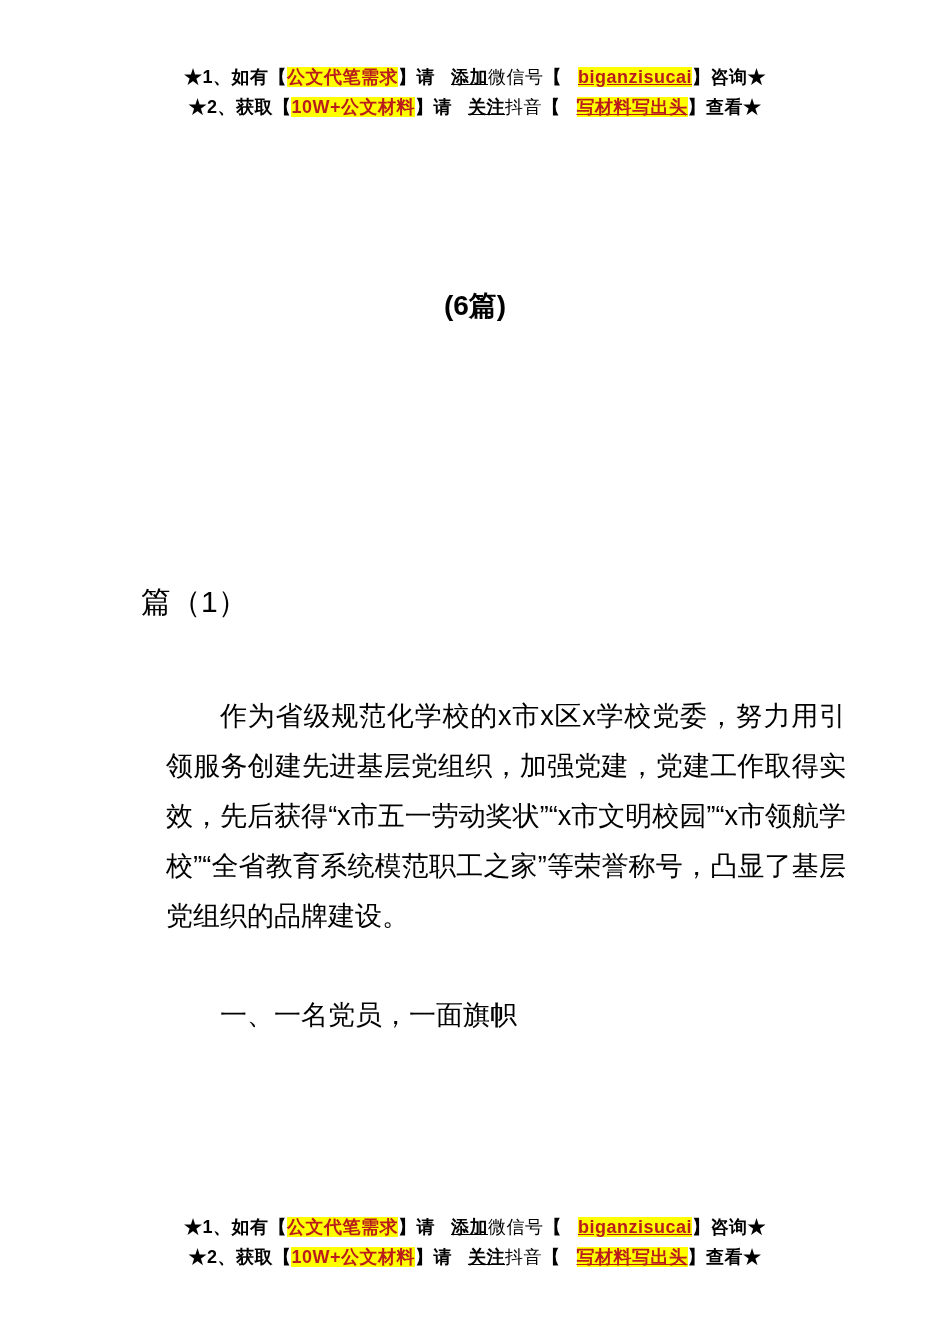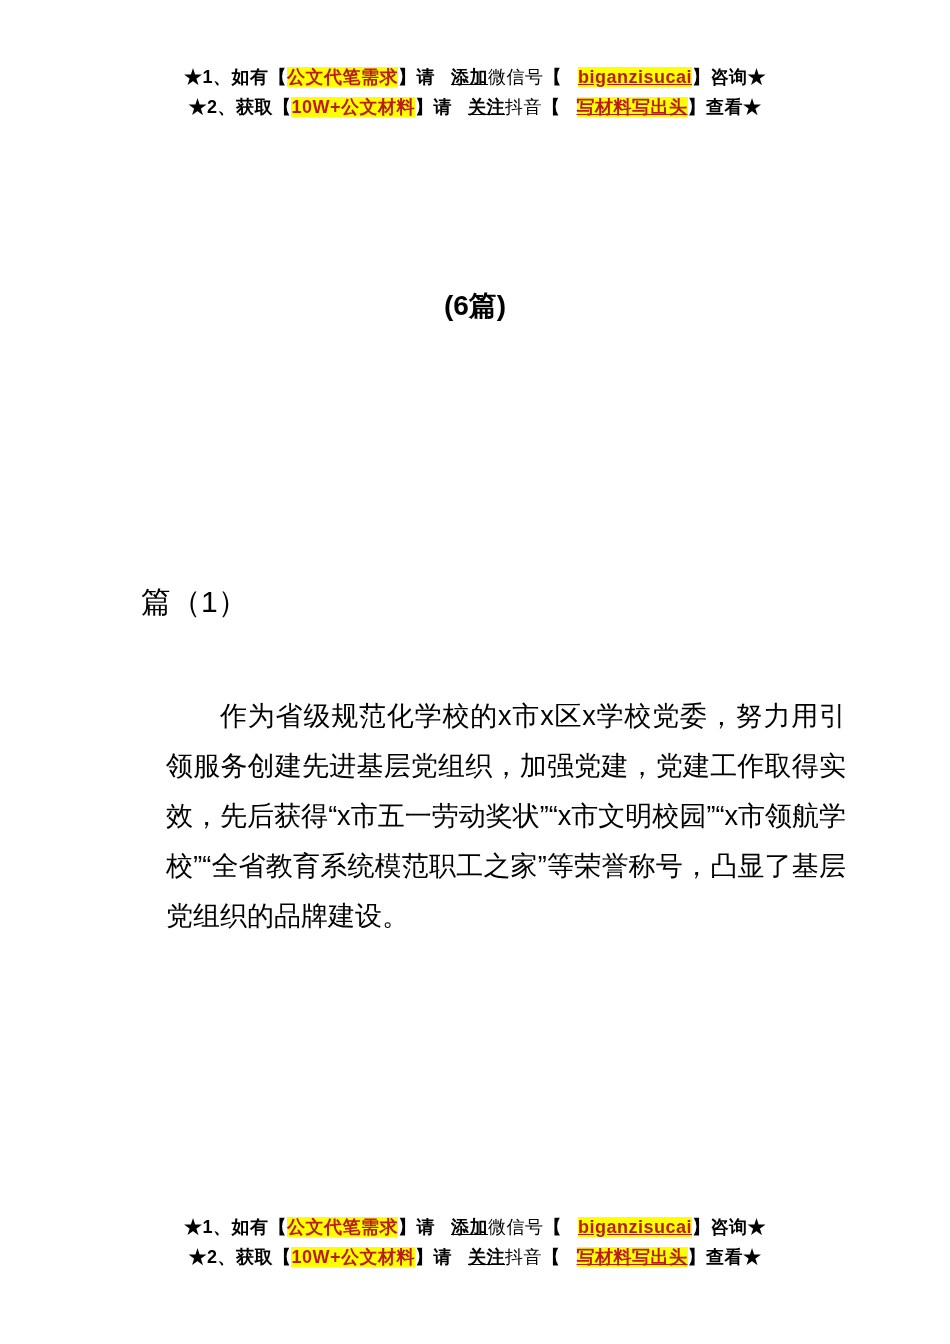--- a/index.html
+++ b/index.html
@@ -88,20 +88,21 @@
     <div class="banner-line"><span>★2、获取【</span><span class="hl">10W+公文材料</span><span>】请</span><span class="u">关注</span><span class="reg">抖音</span><span>【</span><span class="hl u">写材料写出头</span><span>】查看★</span></div>
   </div>
 
 
   <div class="doc-subtitle">(6篇)</div>
 
   <div class="section-label">篇（1）</div>
 
   <p class="body-para para-1">作为省级规范化学校的x市x区x学校党委，努力用引领服务创建先进基层党组织，加强党建，党建工作取得实效，先后获得“x市五一劳动奖状”“x市文明校园”“x市领航学校”“全省教育系统模范职工之家”等荣誉称号，凸显了基层党组织的品牌建设。</p>
 
+  <p class="body-para heading-1">一、一名党员，一面旗帜</p>
 
 
   <div class="banner banner-bottom">
     <div class="banner-line"><span>★1、如有【</span><span class="hl">公文代笔需求</span><span>】请</span><span class="u">添加</span><span class="reg">微信号</span><span>【</span><span class="hl u">biganzisucai</span><span>】咨询★</span></div>
     <div class="banner-line"><span>★2、获取【</span><span class="hl">10W+公文材料</span><span>】请</span><span class="u">关注</span><span class="reg">抖音</span><span>【</span><span class="hl u">写材料写出头</span><span>】查看★</span></div>
   </div>
 
 </div>
 
 </body></html>

